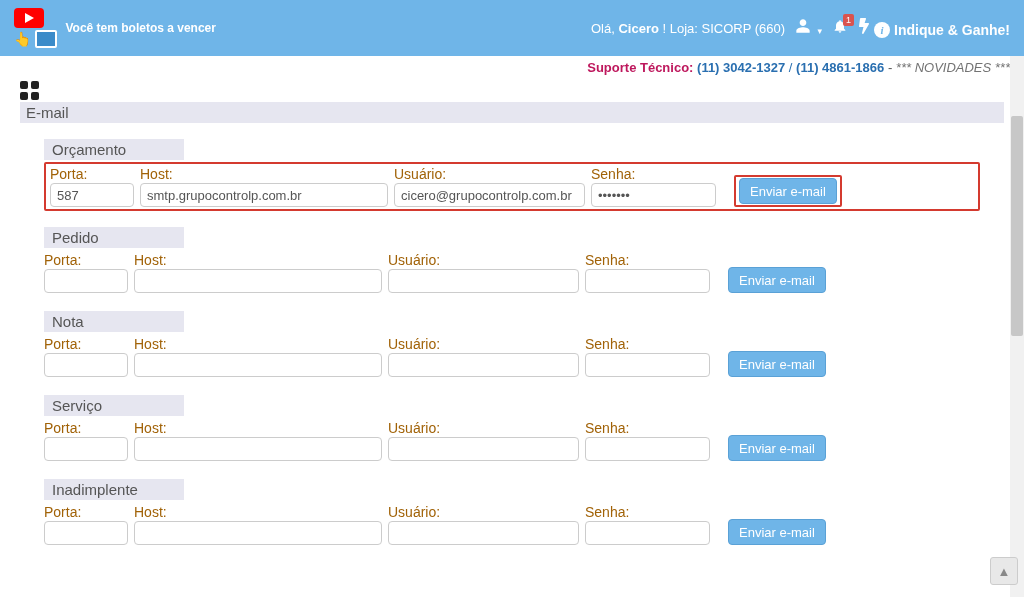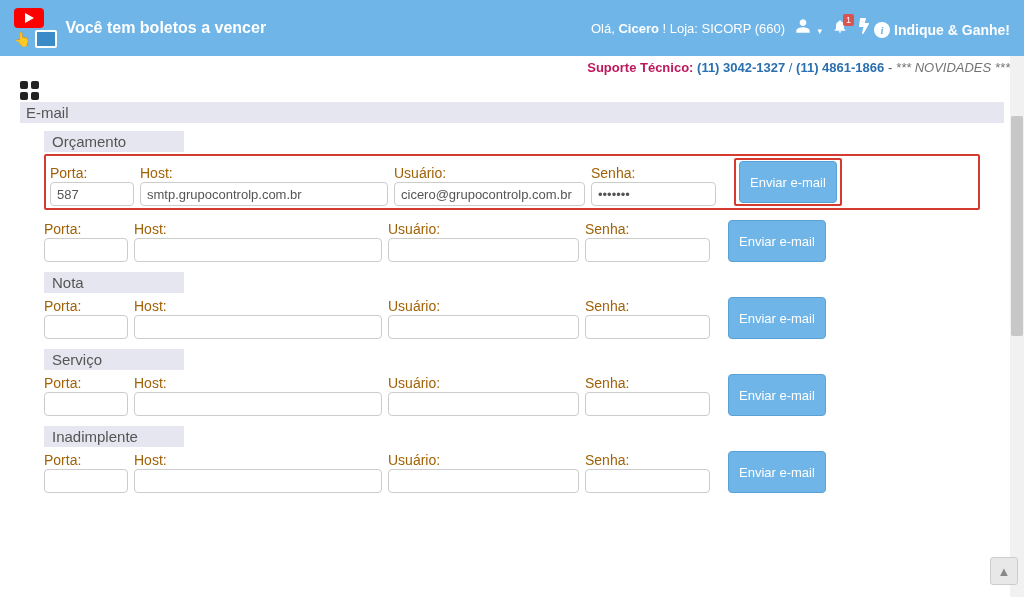--- a/index.html
+++ b/index.html
@@ -16,21 +16,21 @@
     }
     .topbar-left {
       display: flex;
       align-items: center;
       gap: 8px;
     }
     .yt-stack { display: flex; flex-direction: column; align-items: flex-start; gap: 2px; }
     .yt-icon { width: 30px; height: 20px; background: #ff0000; border-radius: 4px; position: relative; }
     .yt-icon::after { content: ''; position: absolute; left: 11px; top: 5px; border-left: 9px solid #fff; border-top: 5px solid transparent; border-bottom: 5px solid transparent; }
     .small-monitor { width: 22px; height: 18px; background: #3b8bc9; border: 2px solid #fff; border-radius: 2px; margin-left: 2px; }
-    .boleto-text { font-size: 16px; font-weight: bold; color: #fff; }
+    .boleto-text { font-size: 12px; font-weight: bold; color: #fff; }
     .hand-icon { font-size: 14px; }
     
     .topbar-right { display: flex; flex-direction: row; align-items: flex-end; gap: 4px; }
     .topbar-row1 { display: flex; align-items: center; gap: 10px; font-size: 13px; }
     .topbar-row1 b { font-weight: bold; }
     .topbar-icons { display: flex; align-items: center; gap: 10px; }
     .icon-user, .icon-bolt { color: #fff; font-size: 16px; position: relative; }
     .icon-bell { color: #fff; font-size: 16px; position: relative; }
     .notif-badge { position: absolute; top: -4px; right: -6px; background: #d9534f; color: #fff; font-size: 9px; border-radius: 2px; padding: 0 3px; line-height: 12px; }
     .caret-down { font-size: 9px; margin-left: 2px; }
@@ -58,21 +58,21 @@
     .dados-link svg { width: 16px; height: 16px; fill: #5aa8dc; }
     
     .page-heading {
       background: #e6e6f0;
       padding: 2px 6px;
       font-size: 15px;
       margin-bottom: 8px;
       width: 100%;
     }
     
-    .section { margin: 8px 24px 4px 24px; }
+    .section { margin: 16px 24px 4px 24px; }
     .section-title {
       background: #e6e6f0;
       display: inline-block;
       padding: 2px 18px 2px 8px;
       font-size: 15px;
       color: #555;
       min-width: 140px;
     }
     
     .form-row { display: flex; align-items: flex-end; gap: 6px; margin-top: 2px; padding: 2px 0; }
@@ -94,21 +94,21 @@
     .f-pass { width: 125px; }
     
     .btn-send {
       background: #6fb5e8;
       color: #fff;
       border: 1px solid #5aa1d6;
       border-radius: 4px;
       padding: 4px 10px;
       font-size: 13px;
       cursor: pointer;
-      height: 42px;
+      height: 26px;
       white-space: nowrap;
     }
     .btn-wrap.boxed { border: 2px solid #d43a2f; padding: 1px 3px; border-radius: 2px; }
     .btn-gap { width: 6px; }
     
     .scroll-top {
       position: fixed;
       right: 6px;
       bottom: 12px;
       width: 28px;
@@ -222,20 +222,21 @@
       <div class="field">
           <label>Senha:</label>
           <input class="f-pass" type="password" value="•••••••" style="">
         </div>
       <div class="btn-gap"></div>
       <div class="btn-wrap boxed"><button class="btn-send">Enviar e-mail</button></div>
     </div>
   </div>
 
   <div class="section">
+    <div class="section-title">Pedido</div>
     <div class="form-row">
       <div class="field">
           <label>Porta:</label>
           <input class="f-porta" value="" style="">
         </div>
       <div class="field">
           <label>Host:</label>
           <input class="f-host" value="" style="">
         </div>
       <div class="field">

